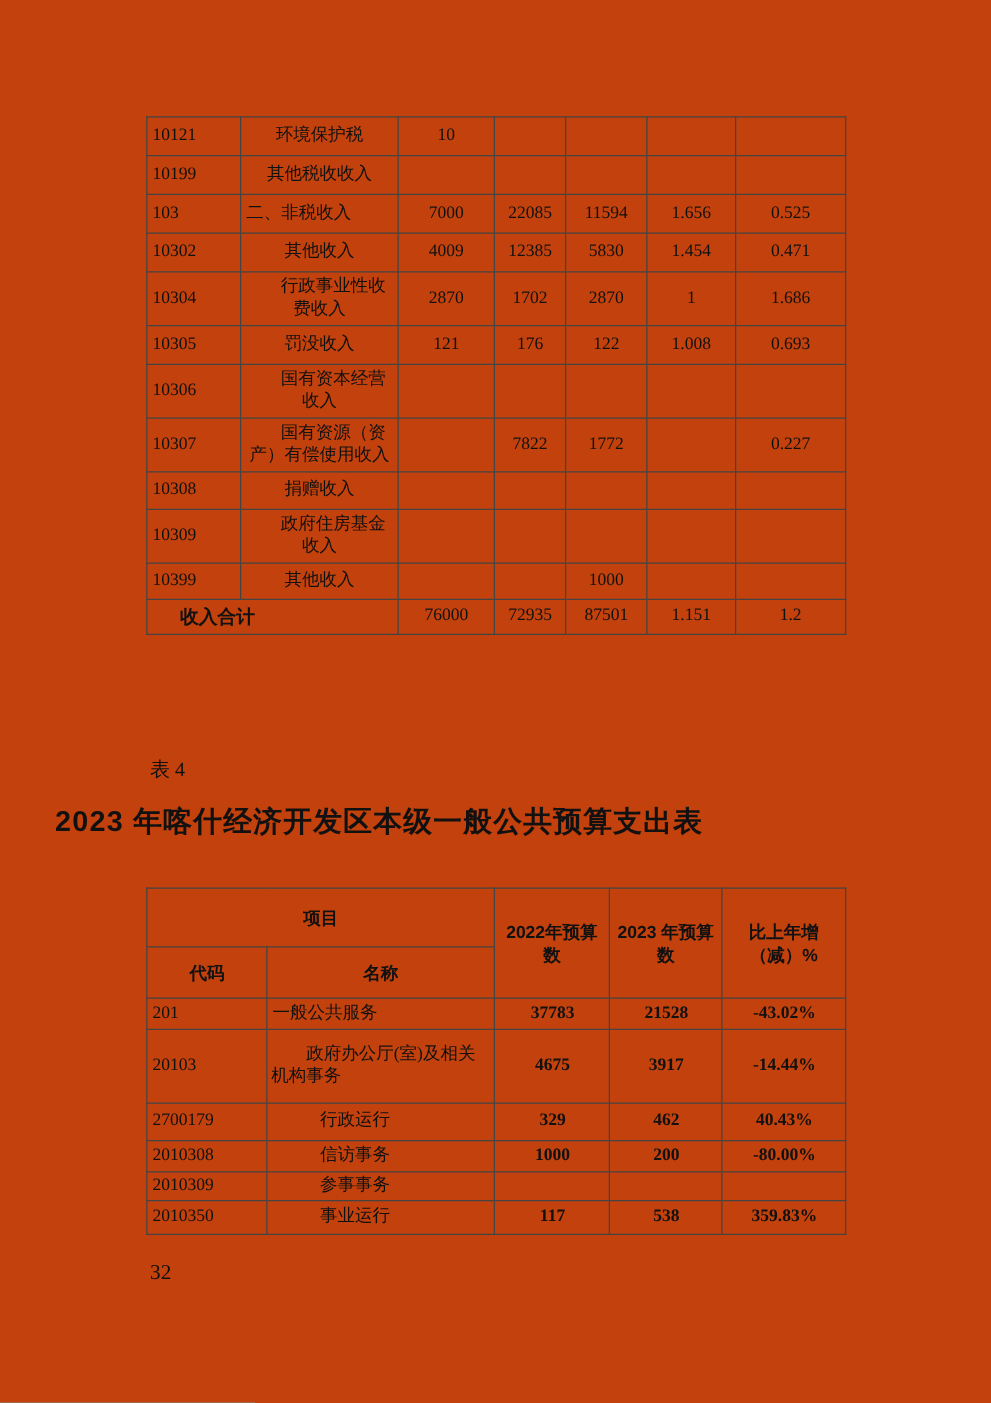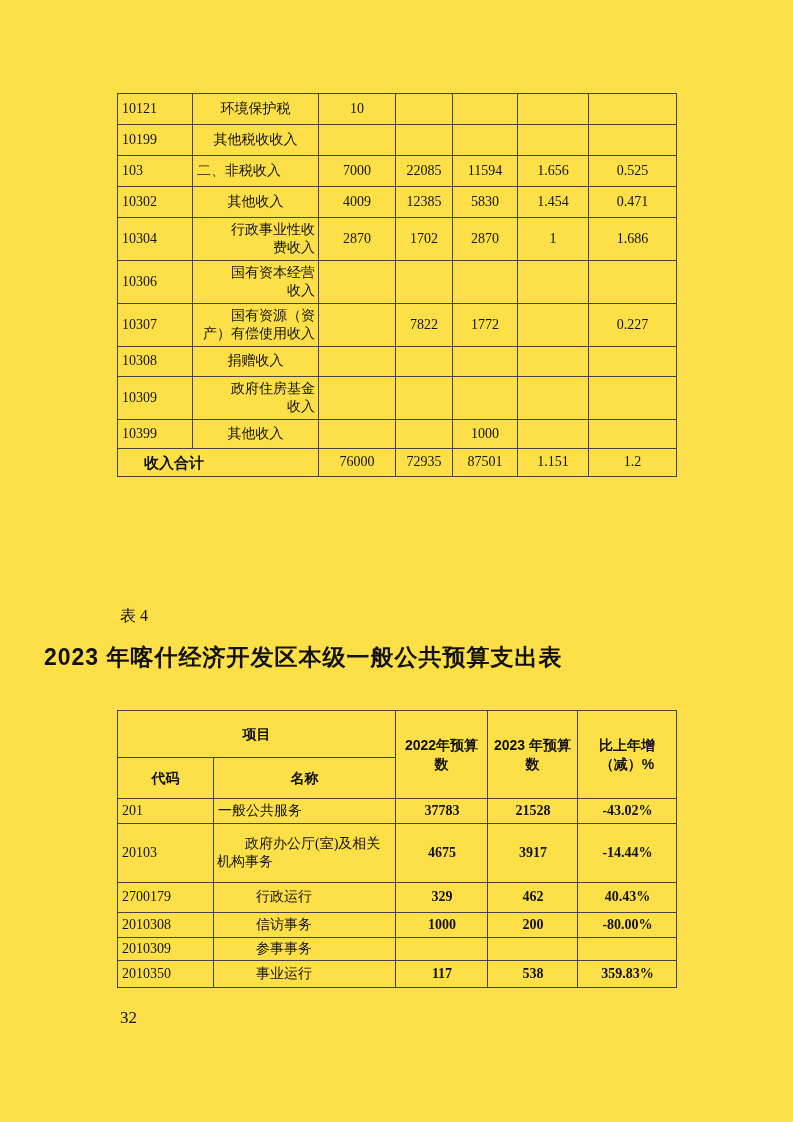--- a/index.html
+++ b/index.html
@@ -1,20 +1,20 @@
 <!DOCTYPE html>
 <html><head>
 <meta charset="utf-8">
 <style>
   * { margin: 0; padding: 0; box-sizing: border-box; }
   html, body { background: #888; }
   .page {
     position: relative;
     width: 793px; height: 1122px;
-    background: #fde047;
+    background: #c2410c;
     font-family: "Liberation Serif", "DejaVu Serif", serif;
     color: #111;
     overflow: hidden;
     margin: 0 auto;
   }
   table {
     border-collapse: collapse;
     table-layout: fixed;
     position: absolute;
   }
@@ -26,21 +26,21 @@
     padding: 2px 3px;
     word-break: break-all;
     overflow: hidden;
   }
   
   #t1 { left: 117px; top: 93px; width: 559px; }
   #t1 td.code { text-align: left; padding-left: 4px; }
   #t1 td.num  { text-align: center; }
   #t1 td.name-c { text-align: center; }
   #t1 td.name-l { text-align: left; padding-left: 4px; font-family: Liberation Serif, serif; }
-  #t1 td.name-i { text-align: right; padding-left: 3px; text-indent: 1.6em; }
+  #t1 td.name-i { text-align: center; padding-left: 3px; text-indent: 1.6em; }
   #t1 td.total-cell {
     font-family: "Liberation Sans", "DejaVu Sans", sans-serif;
     font-weight: bold; font-size: 15px;
     text-align: left; padding-left: 26px;
   }
   
   .tbl-label {
     position: absolute; left: 120px; top: 606px;
     font-size: 16px;
   }
@@ -122,20 +122,29 @@
     </tr>
     <tr style="height:43px">
       <td class="code">10304</td>
       <td class="name-i">行政事业性收费收入</td>
       <td class="num">2870</td>
       <td class="num">1702</td>
       <td class="num">2870</td>
       <td class="num">1</td>
       <td class="num">1.686</td>
     </tr>
+    <tr style="height:31px">
+      <td class="code">10305</td>
+      <td class="name-c">罚没收入</td>
+      <td class="num">121</td>
+      <td class="num">176</td>
+      <td class="num">122</td>
+      <td class="num">1.008</td>
+      <td class="num">0.693</td>
+    </tr>
     <tr style="height:43px">
       <td class="code">10306</td>
       <td class="name-i">国有资本经营收入</td>
       <td class="num"></td>
       <td class="num"></td>
       <td class="num"></td>
       <td class="num"></td>
       <td class="num"></td>
     </tr>
     <tr style="height:43px">

